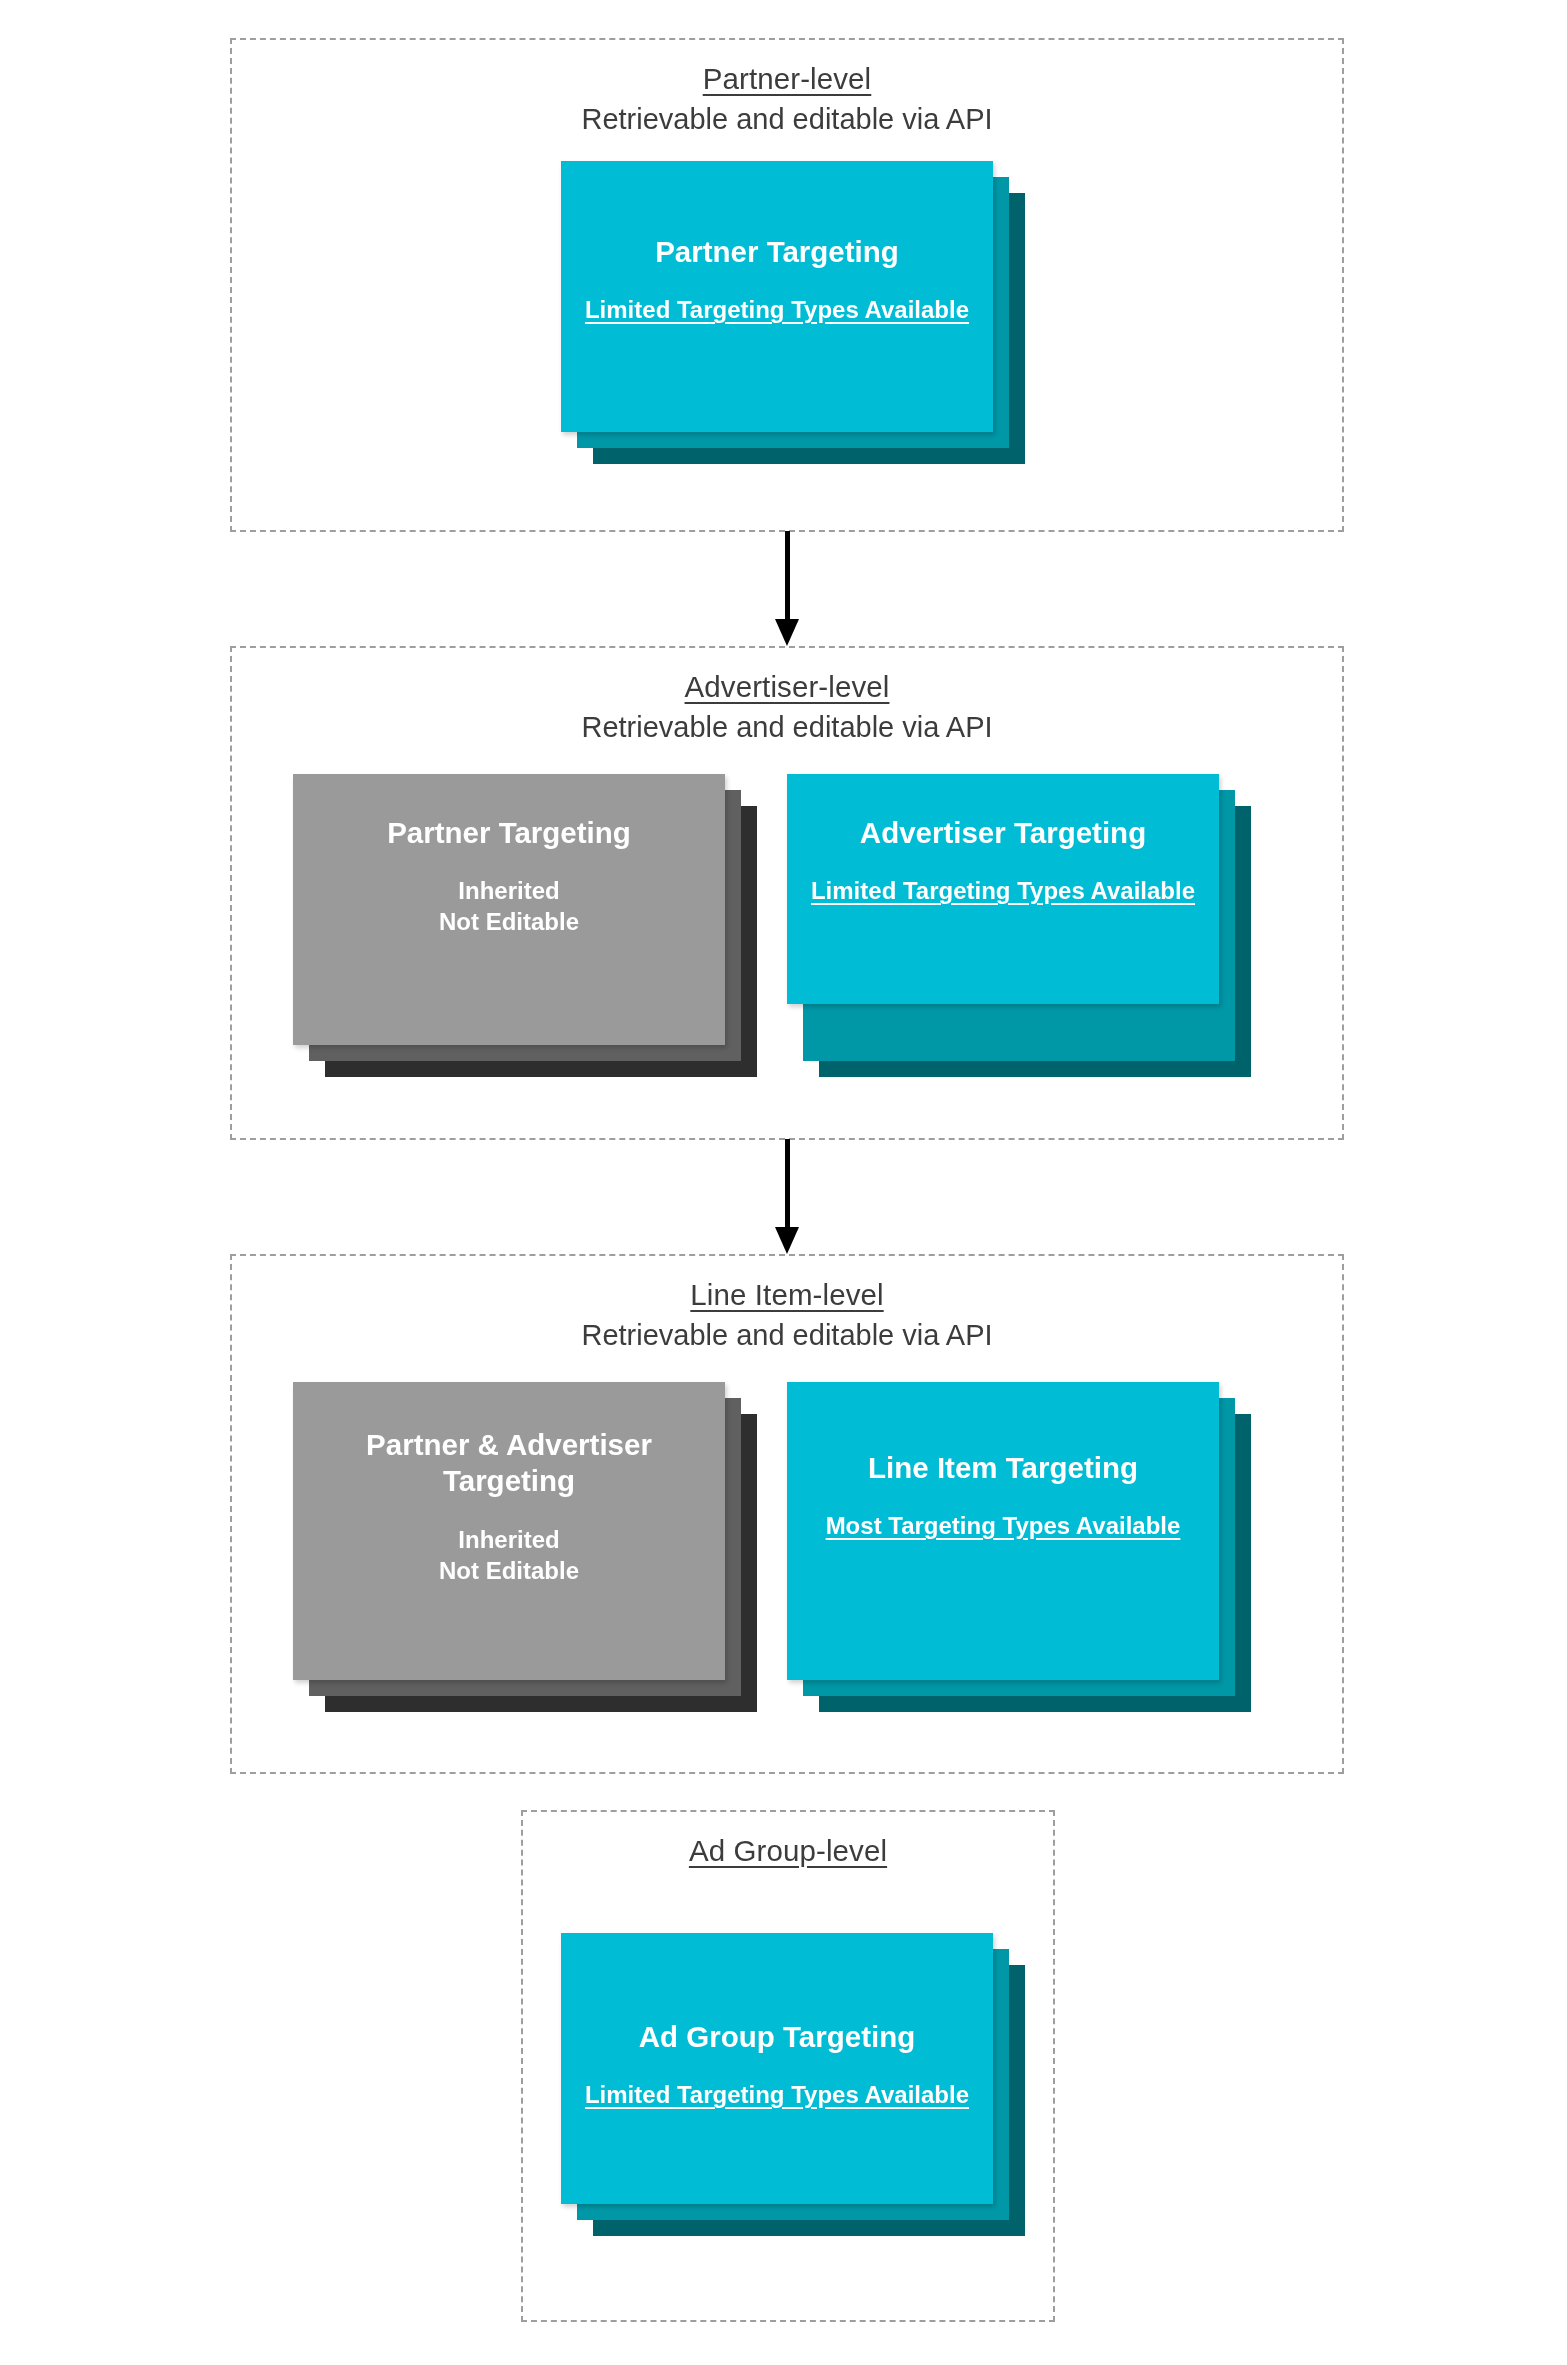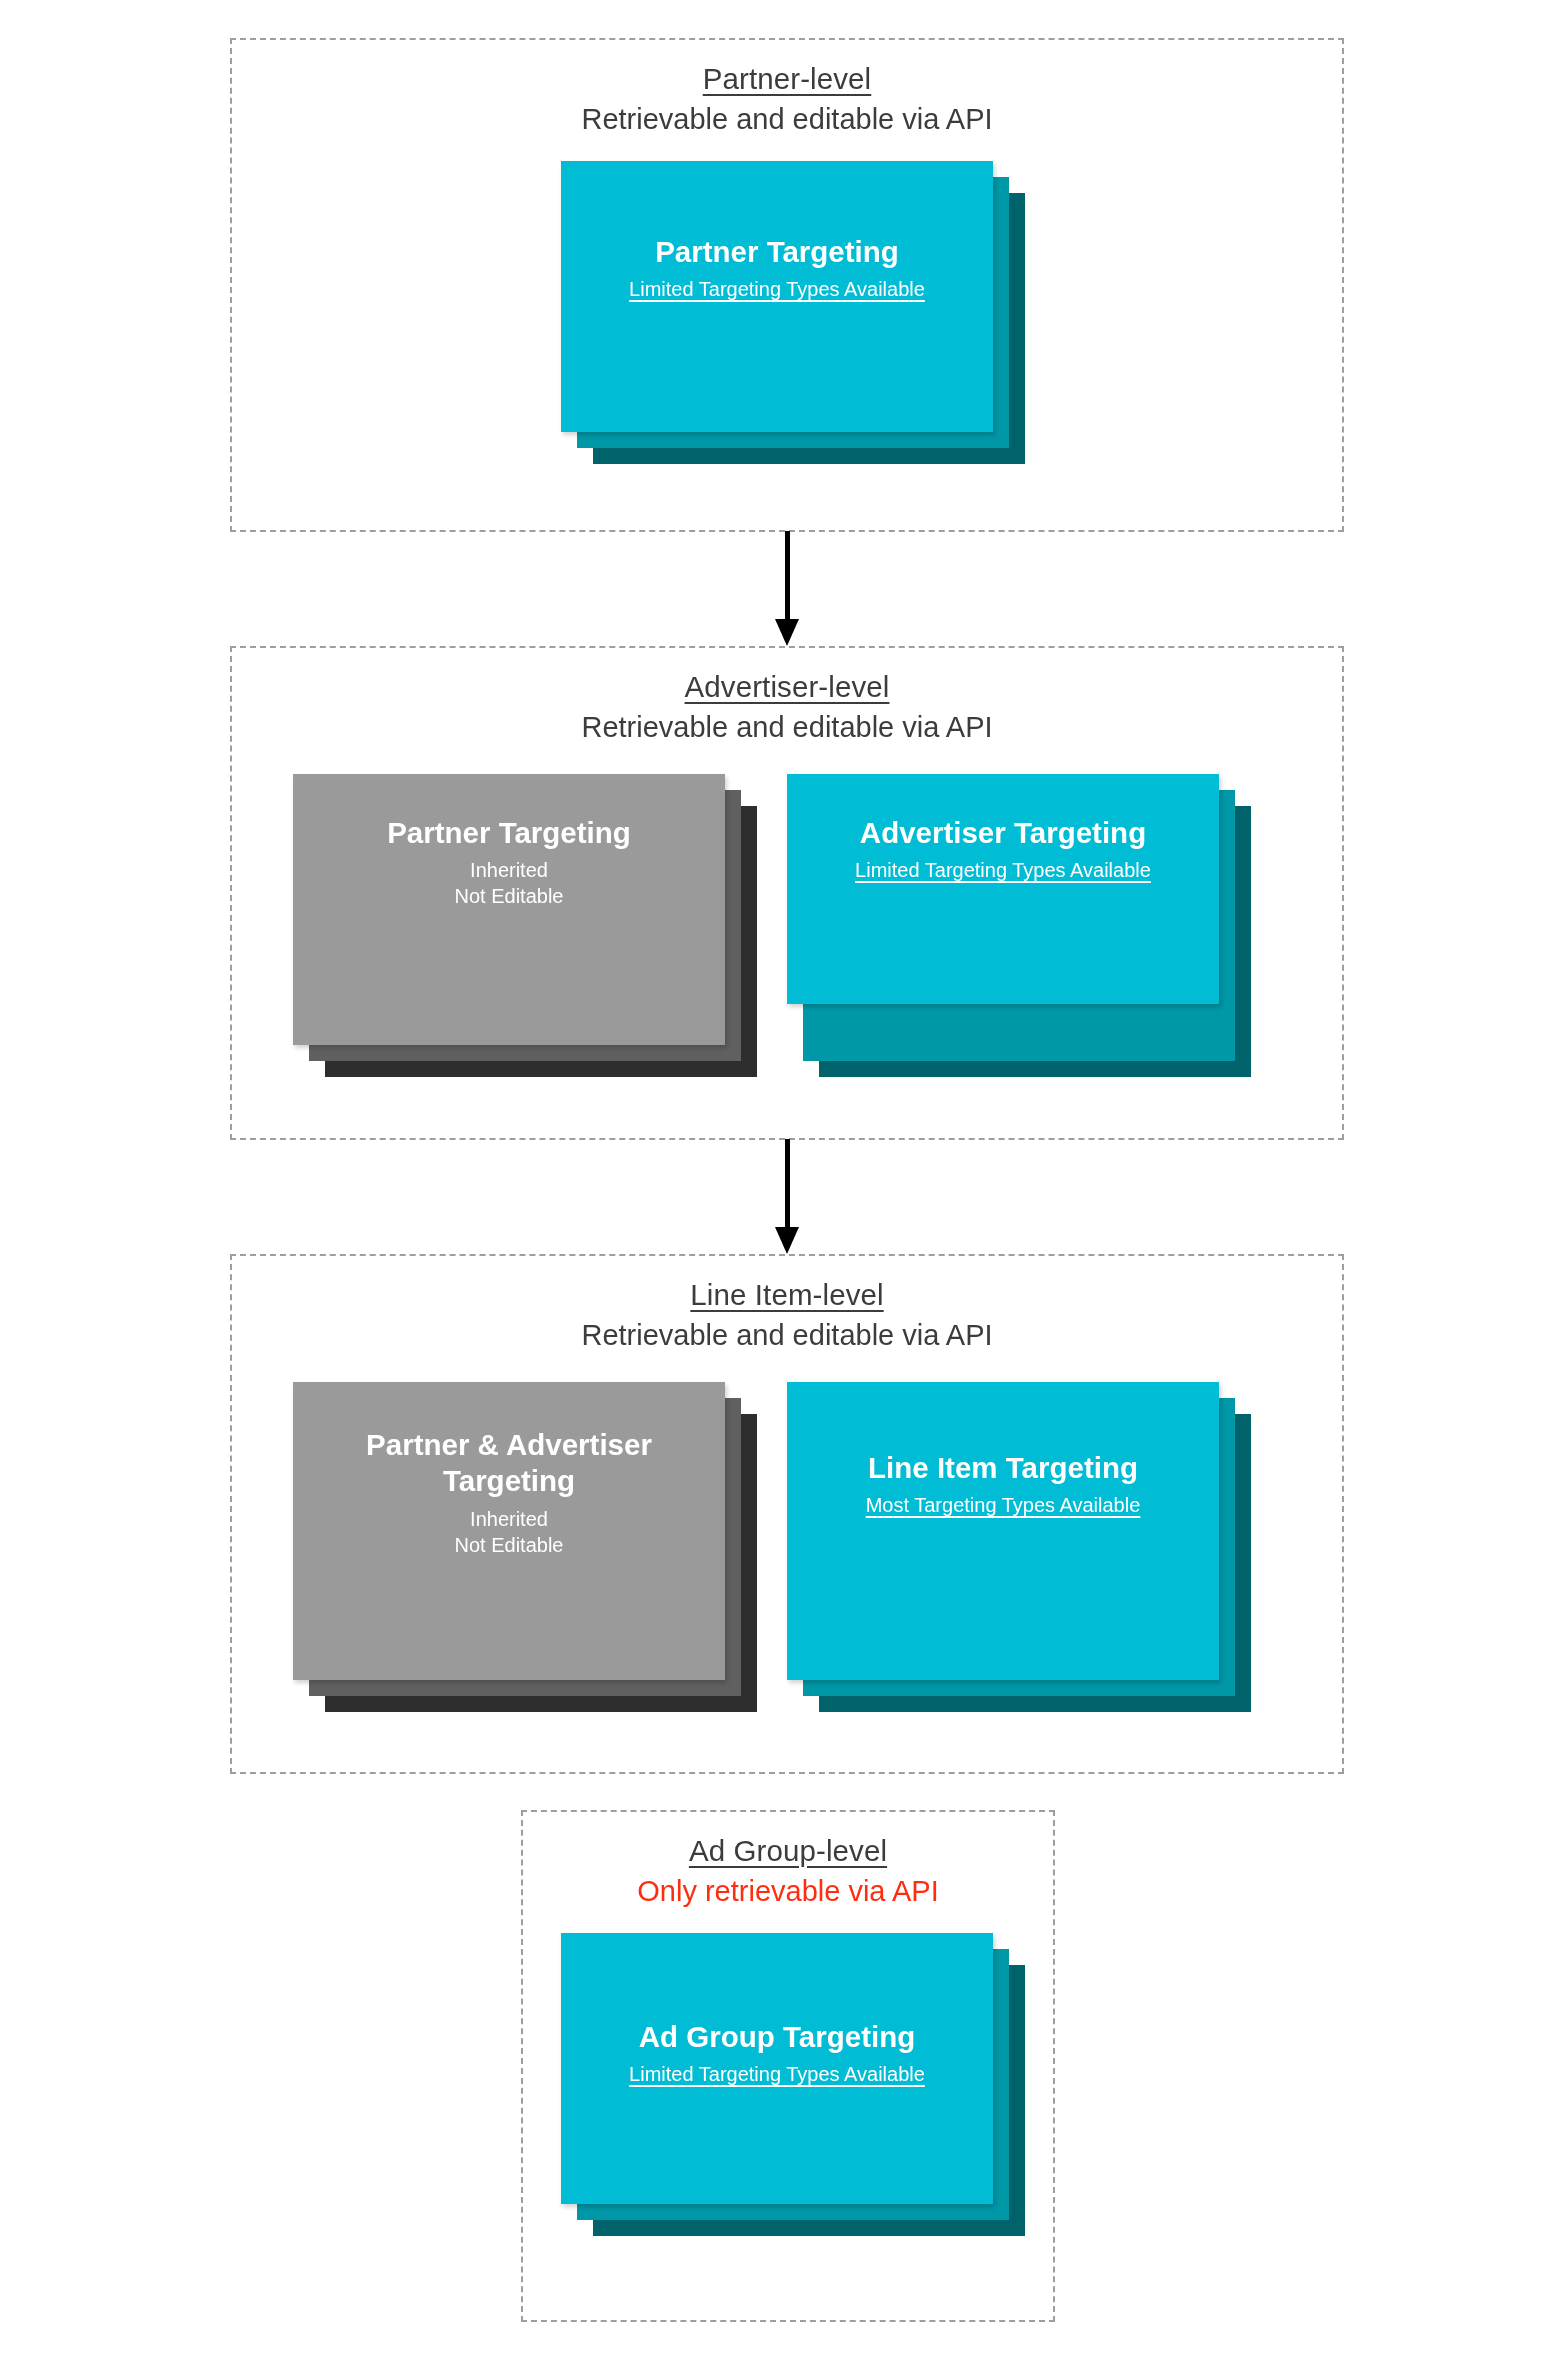--- a/index.html
+++ b/index.html
@@ -94,24 +94,24 @@
 
   .card-title {
     display: block;
     font-size: 29.5px;
     font-weight: bold;
     line-height: 1.23;
   }
 
   .card-note {
     display: block;
-    font-size: 20px;
-    font-weight: normal;
+    font-size: 24px;
+    font-weight: bold;
     line-height: 1.3;
-    margin-top: 6px;
+    margin-top: 24px;
   }
 
   .card-note.underlined {
     text-decoration: underline;
     text-underline-offset: 3.6px;
   }
 
   
   .arrow {
     position: absolute;
@@ -222,21 +222,20 @@
           <span class="card-title">Line Item Targeting</span>
           <span class="card-note underlined">Most Targeting Types Available</span>
         </div>
       </div>
     </div>
   </div>
 
   <div class="level-box" style="left:521px; top:1810px; width:534px; height:512px;">
     <div class="level-header">
       <span class="level-title">Ad Group-level</span>
-      <span class="level-sub alert">Only retrievable via API</span>
     </div>
 
     <div class="stack cyan" style="left:38px; top:121px; width:464px; height:304px;">
       <div class="card back" style="width:432px; height:271px;"></div>
       <div class="card mid" style="width:432px; height:271px;"></div>
       <div class="card front" style="width:432px; height:271px;">
         <div class="card-body" style="top:86px;">
           <span class="card-title">Ad Group Targeting</span>
           <span class="card-note underlined">Limited Targeting Types Available</span>
         </div>

